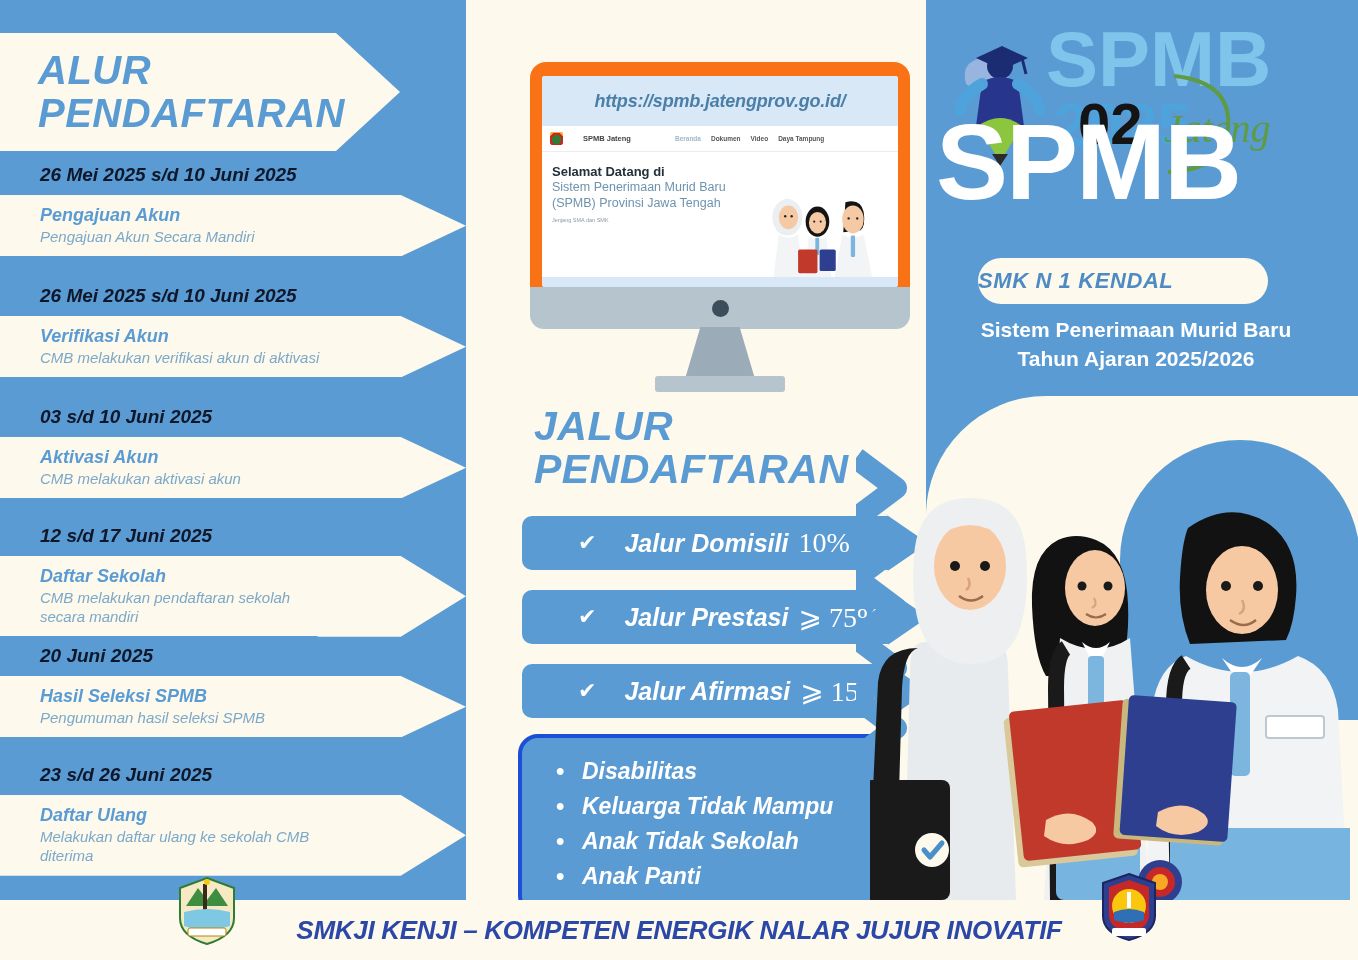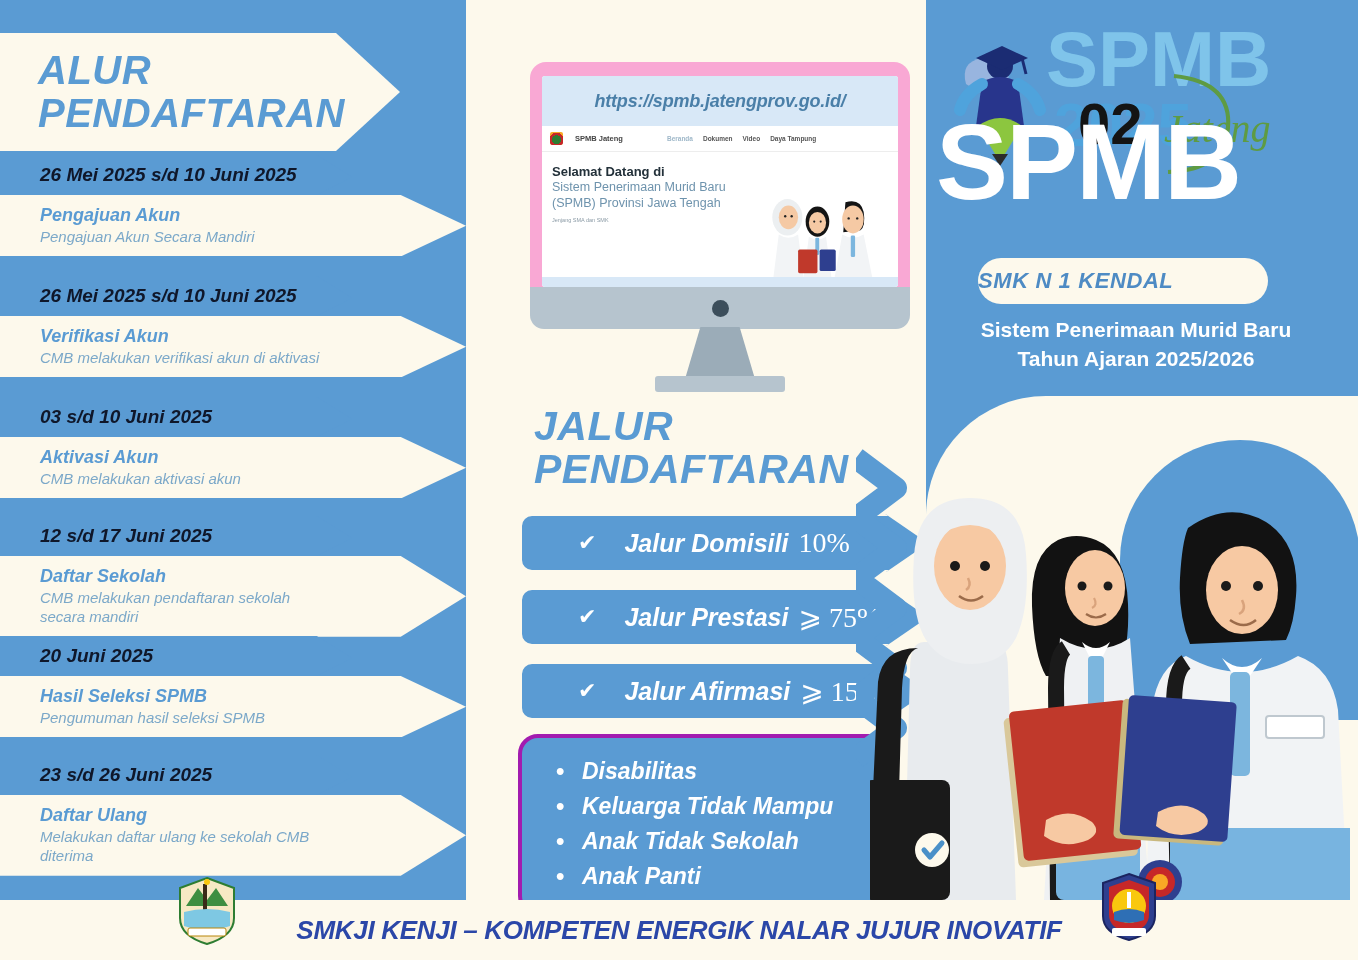--- a/index.html
+++ b/index.html
@@ -75,21 +75,21 @@
   }
   #center-panel-inner {
     position: absolute; left: 18px; top: 22px;
     width: 424px; height: 860px;
     background: #FDF9EC;
     border-radius: 30px;
   }
   #monitor { position: absolute; left: 46px; top: 40px; width: 380px; height: 270px; }
   #monitor-bezel {
     position: absolute; left: 0; top: 0; width: 380px; height: 225px;
-    background: #f9a8d4; border-radius: 16px 16px 0 0;
+    background: #f97316; border-radius: 16px 16px 0 0;
     padding: 14px 12px 0 12px;
   }
   #monitor-chin {
     position: absolute; left: 0; top: 225px; width: 380px; height: 42px;
     background: #B6C4CE; border-radius: 0 0 14px 14px;
     display: flex; align-items: center; justify-content: center;
   }
   #monitor-dot { width: 17px; height: 17px; border-radius: 50%; background: #3C4E5B; }
   #monitor-neck {
     position: absolute; left: 155px; top: 265px; width: 70px; height: 52px;
@@ -111,21 +111,21 @@
     display: flex; align-items: center; justify-content: center;
   }
   #url-text {
     color: #4A7FA8; font-size: 18px; font-style: italic; font-weight: bold;
     letter-spacing: -0.2px;
   }
   #site-nav {
     height: 26px; background: #FFFFFF; display: flex; align-items: center;
     padding: 0 8px; border-bottom: 1px solid #EDEDED;
   }
-  #site-brand { display: flex; align-items: center; gap: 12px; }
+  #site-brand { display: flex; align-items: center; gap: 20px; }
   .brand-emblem {
     width: 13px; height: 13px; border-radius: 2px;
     background: radial-gradient(circle at 50% 60%, #2E7D32 0 45%, #C62828 46% 70%, #F9A825 71% 100%);
   }
   #site-brand-text { font-size: 7.5px; color: #444; font-weight: bold; }
   #site-nav-links { display: flex; gap: 10px; margin-left: 44px; }
   .site-nav-link { font-size: 6.5px; color: #555; font-weight: bold; white-space: nowrap; }
   .site-nav-link.active { color: #9FB8C9; }
 
   #site-hero { flex: 1; background: #FFFFFF; display: flex; position: relative; padding: 12px 8px 8px 10px; }
@@ -160,21 +160,21 @@
   .jalur-label {
     color: #FFFFFF; font-size: 25px; font-weight: bold; font-style: italic;
     white-space: nowrap;
   }
   .jalur-pct {
     color: #FFFFFF; font-size: 28px; margin-left: 10px;
     font-family: "Liberation Serif", serif; white-space: nowrap;
   }
   #kriteria-box {
     width: 372px; background: #5A9BD3;
-    border: 4px solid #a21caf; border-radius: 20px;
+    border: 4px solid #1d4ed8; border-radius: 20px;
     padding: 16px 18px 18px 34px; margin-top: 2px;
   }
   .kriteria-item {
     color: #FFFFFF; font-size: 23px; font-weight: bold; font-style: italic;
     line-height: 1.52; position: relative; padding-left: 26px;
   }
   .kriteria-item::before {
     content: "\2022"; position: absolute; left: 0; top: -1px;
     font-size: 24px; font-style: normal;
   }

